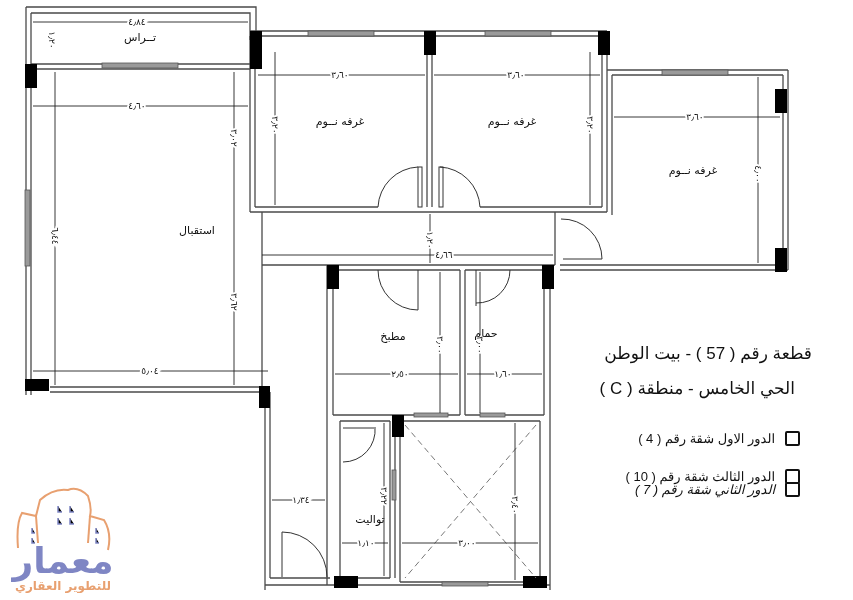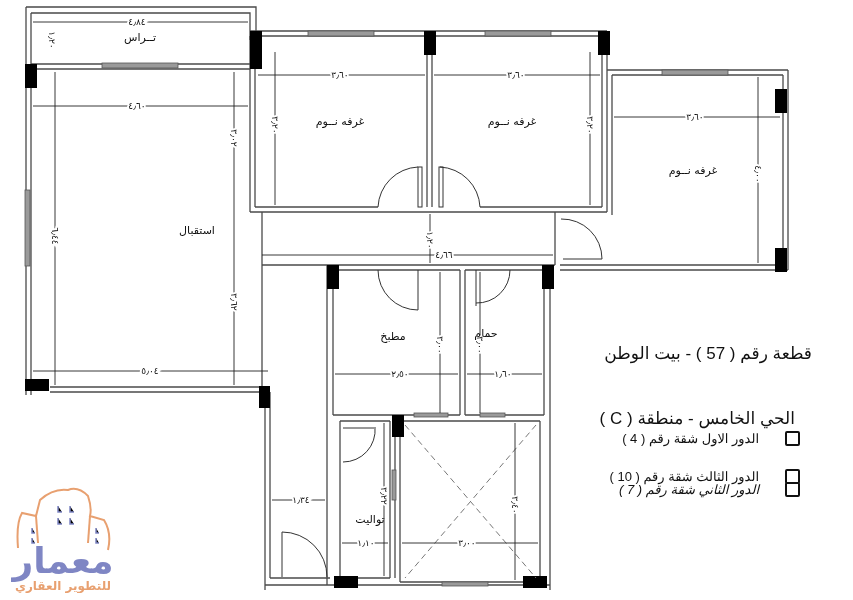--- a/index.html
+++ b/index.html
@@ -10,23 +10,23 @@
   .col { fill: #000000; }
   .win { fill: #9a9a9a; stroke: #555; stroke-width: 0.8; }
   .dim { stroke: #222; stroke-width: 0.9; fill: none; }
   .door { fill: none; stroke: #333; stroke-width: 1; }
   .diag { stroke: #777; stroke-width: 1; stroke-dasharray: 6 4; }
   .room-label { font-family: "DejaVu Sans", sans-serif; font-size: 11px; fill: #111; }
   .dim-label { font-family: "DejaVu Sans", sans-serif; font-size: 9px; fill: #111; }
   .info { position: absolute; direction: rtl; color: #111;
           font-family: "Liberation Sans", sans-serif; }
   .info-title { right: 41px; top: 343px; font-size: 17px; white-space: nowrap; text-align: center; }
-  .info-sub { right: 58px; top: 408px; font-size: 17px; white-space: nowrap; text-align: right; }
+  .info-sub { right: 58px; top: 378px; font-size: 17px; white-space: nowrap; text-align: right; }
   .unit-row { position: absolute; right: 53px; direction: rtl; display: flex;
-              align-items: center; gap: 26px; font-family: "Liberation Sans", sans-serif;
+              align-items: center; gap: 10px; font-family: "Liberation Sans", sans-serif;
               font-size: 13px; color: #111; white-space: nowrap; }
   .checkbox { width: 11px; height: 11px; border: 2px solid #111; border-radius: 2px;
               background: #fff; display: inline-block; }
   .logo { position: absolute; left: 8px; top: 478px; width: 110px; height: 115px; }
   .logo-text-main { font-family: "DejaVu Sans", sans-serif; font-size: 36px; font-weight: bold; fill: #7f86c4; }
   .logo-text-sub { font-family: "DejaVu Sans", sans-serif; font-size: 12px; font-weight: bold; fill: #e8a070; }
 </style>
 </head>
 <body>
 

